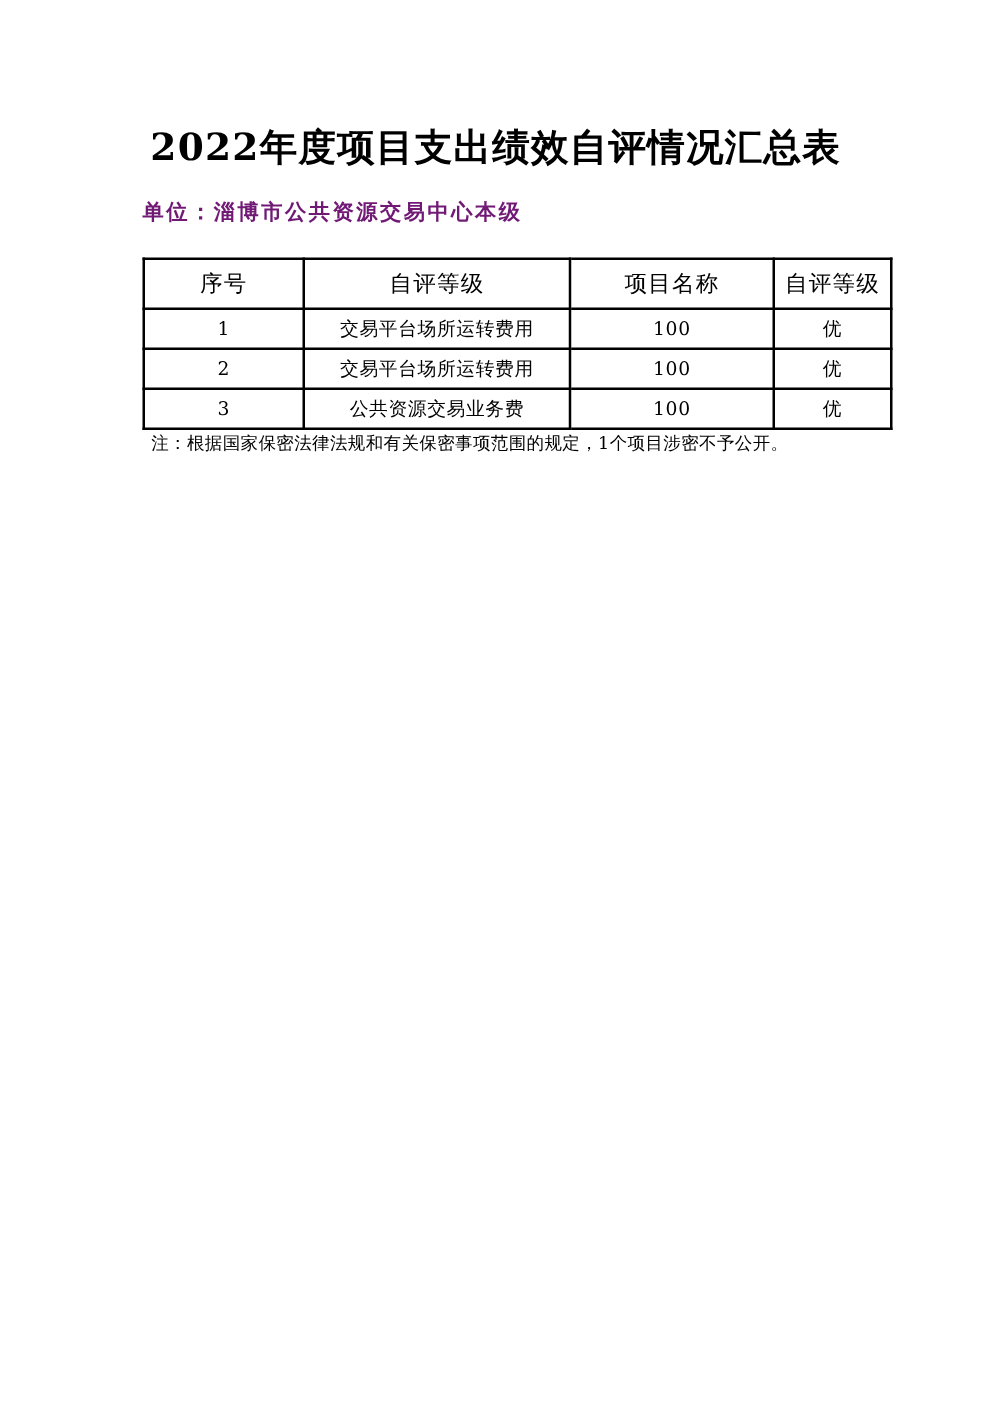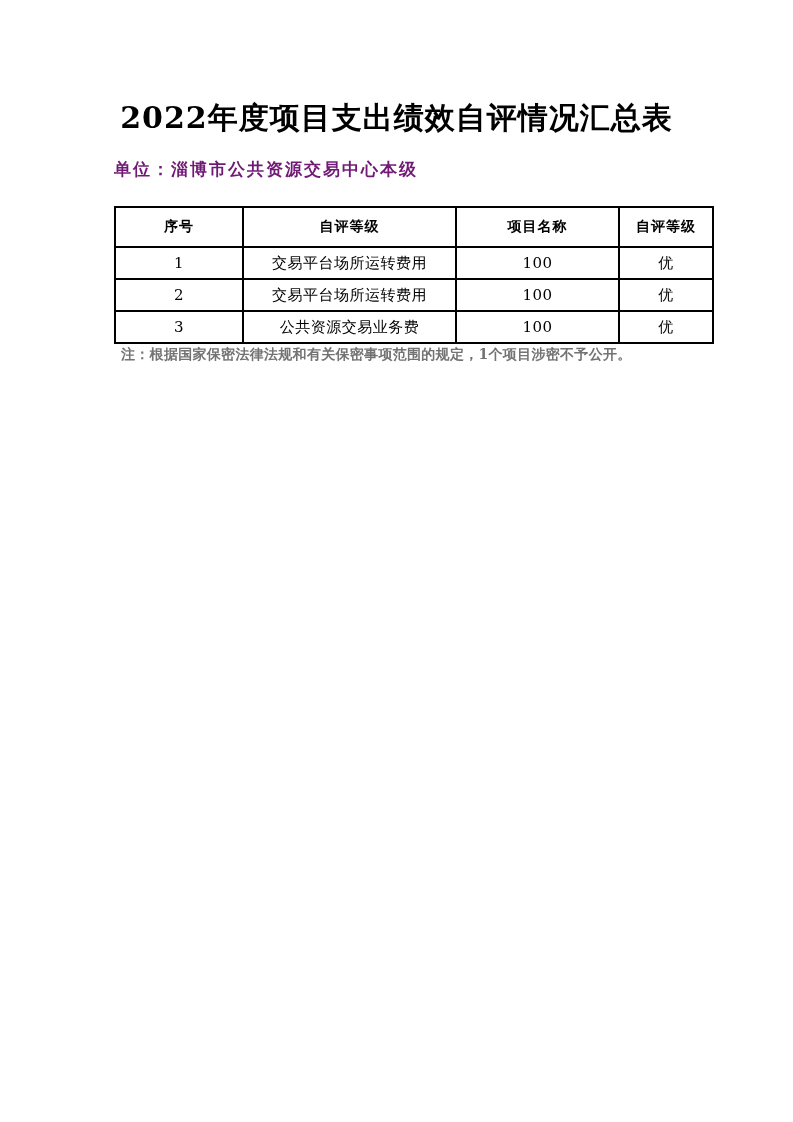--- a/index.html
+++ b/index.html
@@ -48,44 +48,43 @@
     border: 2px solid #000000;
     text-align: center;
     vertical-align: middle;
     overflow: hidden;
     white-space: nowrap;
   }
   table.summary-table thead tr { height: 40px; }
   table.summary-table tbody tr { height: 32px; }
   table.summary-table th {
     font-family: "DejaVu Sans", sans-serif;
-    font-size: 14px;
-    font-weight: bold;
+    font-size: 18px;
+    font-weight: normal;
     letter-spacing: 1px;
   }
   table.summary-table td {
     font-family: "DejaVu Serif", serif;
     font-size: 15px;
     font-weight: normal;
     letter-spacing: 0.5px;
   }
   col.c-seq    { width: 128px; }
   col.c-name   { width: 213px; }
   col.c-score  { width: 163px; }
   col.c-grade  { width: 94px;  }
   .note {
     position: absolute;
     top: 346px;
     left: 121px;
     width: 560px;
     font-family: "DejaVu Serif", serif;
     font-size: 14px;
     letter-spacing: 0.3px;
-    color: #737373;
-    font-weight: bold;
+    color: #000000;
   }
   .page-number {
     position: absolute;
     top: 1050px;
     left: 0;
     width: 100%;
     text-align: right;
     font-family: "DejaVu Sans", sans-serif;
     font-size: 17px;
     color: #1a1a1a;

